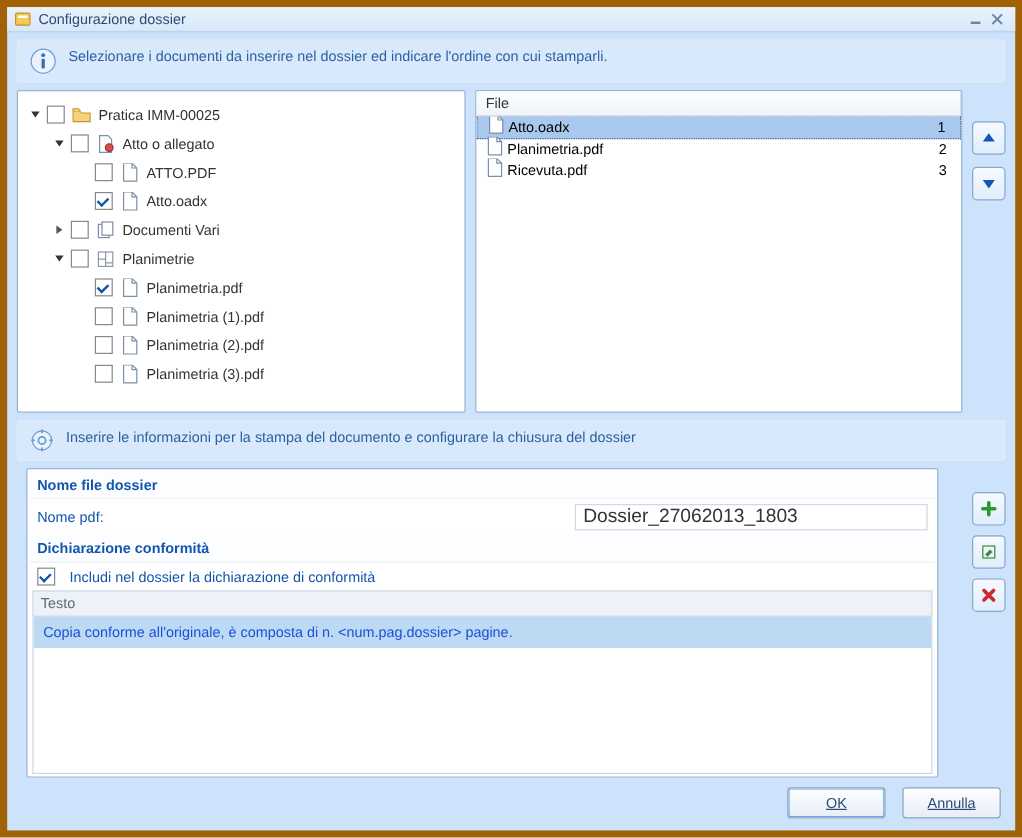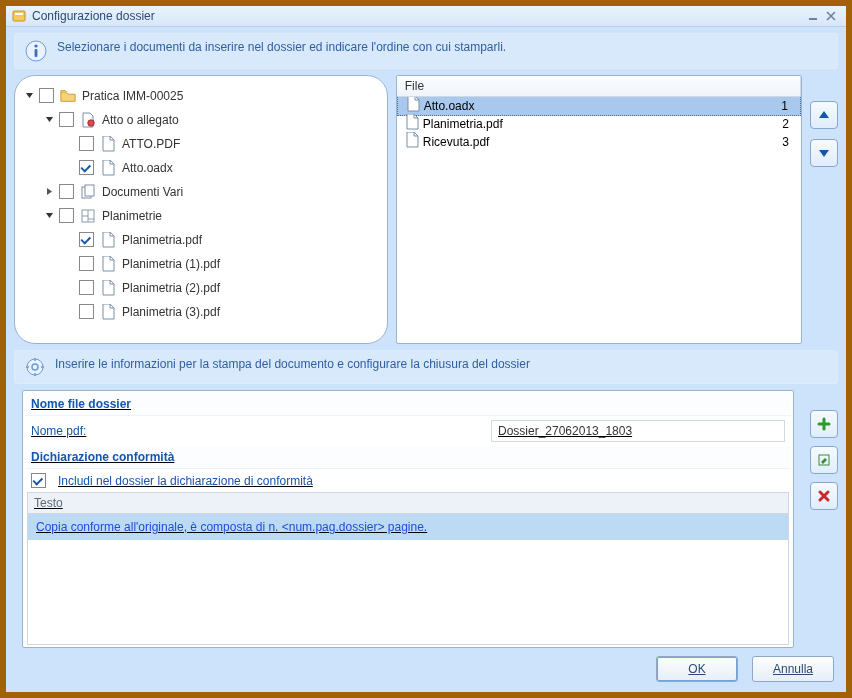--- a/index.html
+++ b/index.html
@@ -59,21 +59,21 @@
   margin: 6px 8px 0 8px;
   height: 270px;
 }
 .panel {
   background: #fff;
   border: 1px solid #9ab3d1;
   border-radius: 2px;
   box-sizing: border-box;
   overflow: hidden;
 }
-.tree-panel { flex: 1 1 46%; position: relative; border-radius: 21px; }
+.tree-panel { flex: 1 1 46%; position: relative; }
 .list-panel { flex: 1 1 50%; position: relative; display:flex; flex-direction:column; }
 .side-buttons { width: 28px; display: flex; flex-direction: column; gap: 10px; align-items: center; padding-top: 26px; }
 .square-btn {
   width: 26px; height: 26px;
   background: linear-gradient(#f6faff,#e0edfb);
   border: 1px solid #89a7cf;
   border-radius: 4px;
   display:flex; align-items:center; justify-content:center;
   color: #1356ad;
   cursor: default;
@@ -129,41 +129,41 @@
   color:#1356ad;
   font-weight:bold;
   padding:4px 6px;
 }
 .form-row {
   display:flex; align-items:center; gap:6px; padding:4px 6px;
   color:#1356ad;
   justify-content:space-between;
 }
 .form-row input[type=text] {
-  border:1px solid #cfd8e4; height:20px; padding:0 6px; font-size:12px; width:280px;
+  border:1px solid #cfd8e4; height:20px; padding:0 6px; font-size:16px; width:280px;
   color:#333;
 }
 .decl-check { display:flex; align-items:center; gap:6px; padding:4px 6px; color:#1356ad; }
 
 .texto-block {
   margin: 0 2px;
 }
 .texto-head {
   background:#edf2f8; border:1px solid #d0d7e1; padding:3px 6px; color:#5c6b7a;
 }
 .texto-list {
   border:1px solid #d0d7e1; border-top:none; height:130px; overflow:auto;
   color:#1d4ed8;
 }
 .texto-row { padding:6px 8px; }
 .texto-row.selected { background:#bddaf5; }
 
 .texto-side { width:28px; display:flex; flex-direction:column; gap:8px; align-items:center; padding-top:26px; }
 
-.lower-area { display:flex; gap:8px; margin: 0 8px 0 8px; text-decoration: underline; }
+.lower-area { display:flex; gap:20px; margin: 0 8px 0 8px; }
 .lower-left { flex:1; }
 
 
 .footer {
   margin-top:auto;
   padding: 8px 12px 10px 0;
   display:flex; justify-content:flex-end; gap:14px;
 }
 .btn {
   min-width:80px; height:24px;

